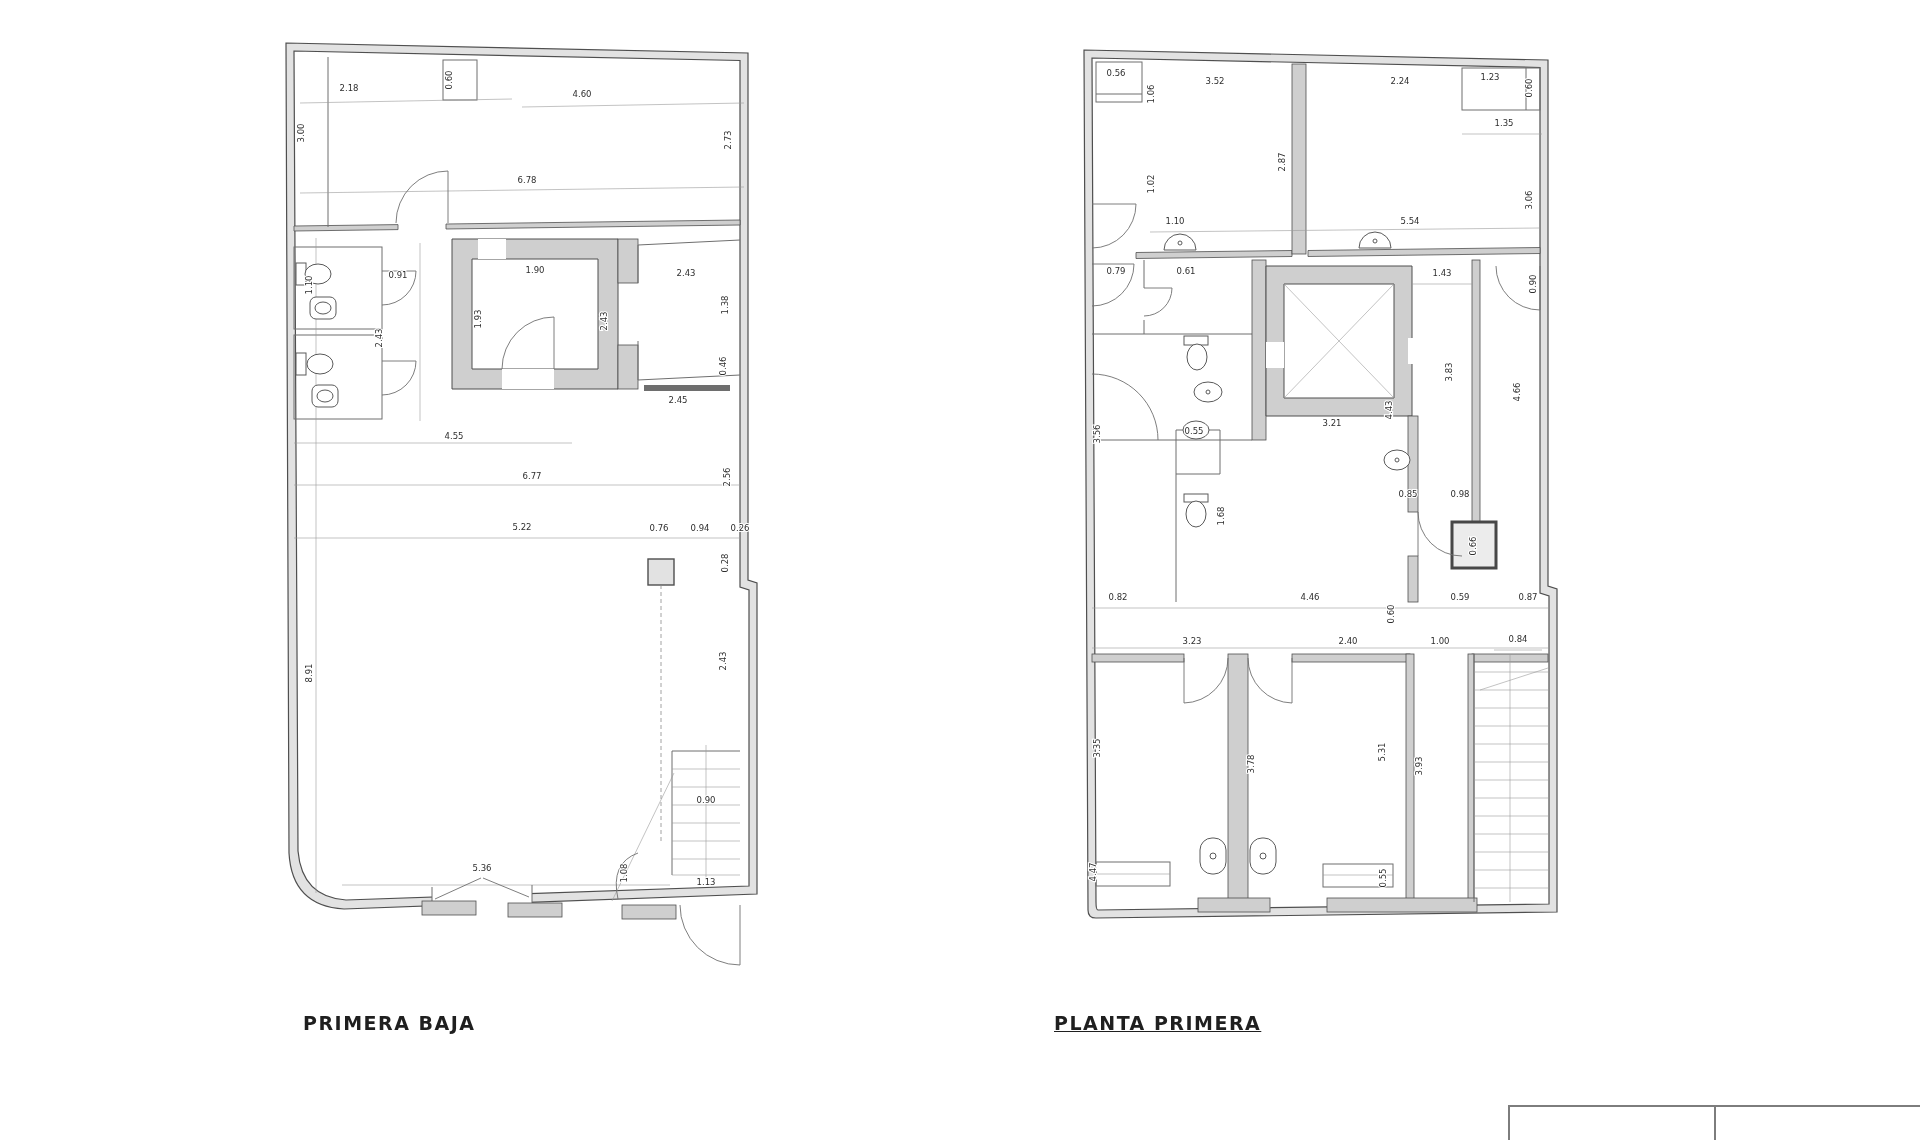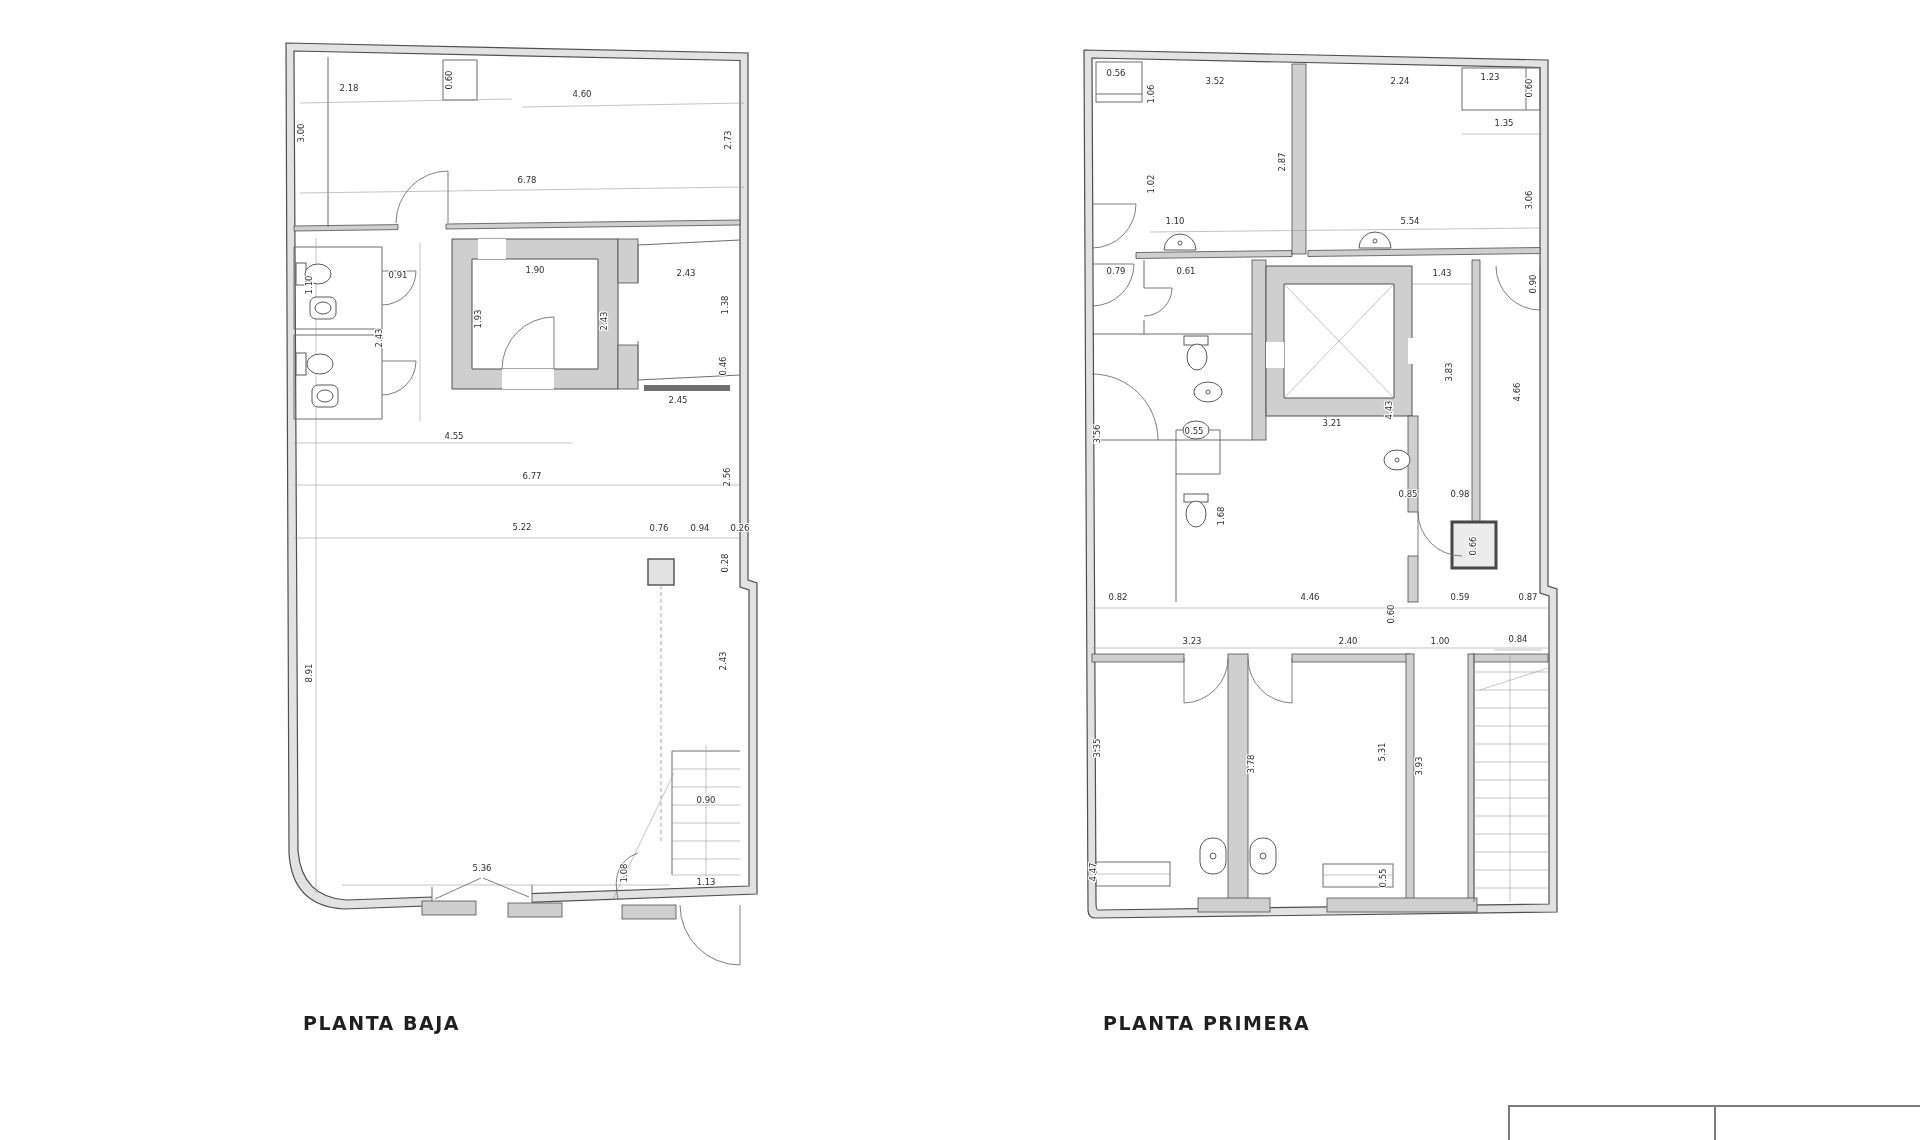--- a/index.html
+++ b/index.html
@@ -11,21 +11,21 @@
   .plan-svg{position:absolute;}
   .plan-title{
     position:absolute;
     font-family:"DejaVu Sans", sans-serif;
     font-weight:bold;
     font-size:19px;
     letter-spacing:1.5px;
     color:#1f1f1f;
   }
   #title-baja{left:303px;top:1012px;}
-  #title-primera{left:1103px;top:1012px;}
+  #title-primera{left:1054px;top:1012px;text-decoration:underline;}
   .title-block{
     position:absolute;
     left:1508px;top:1105px;width:410px;height:60px;
     border:2px solid #7d7d7d;
     display:flex;
   }
   .title-block .cell{flex:1;}
   .title-block .cell:first-child{border-right:2px solid #7d7d7d;}
   svg text.dim{
     font-family:"DejaVu Sans", sans-serif;
@@ -377,19 +377,19 @@
       <text class="dim" x="438" y="600">0.84</text>
       <text class="dim" x="20" y="706" transform="rotate(-90 20 706)">3.35</text>
       <text class="dim" x="174" y="722" transform="rotate(-90 174 722)">3.78</text>
       <text class="dim" x="305" y="710" transform="rotate(-90 305 710)">5.31</text>
       <text class="dim" x="342" y="724" transform="rotate(-90 342 724)">3.93</text>
       <text class="dim" x="16" y="830" transform="rotate(-90 16 830)">4.47</text>
       <text class="dim" x="306" y="836" transform="rotate(-90 306 836)">0.55</text>
     </g>
 </svg>
 
-<div id="title-baja" class="plan-title">PLANTA BAJA</div>
+<div id="title-baja" class="plan-title">PRIMERA BAJA</div>
 <div id="title-primera" class="plan-title">PLANTA PRIMERA</div>
 
 <div class="title-block">
   <div class="cell"></div>
   <div class="cell"></div>
 </div>
 
 </body></html>

